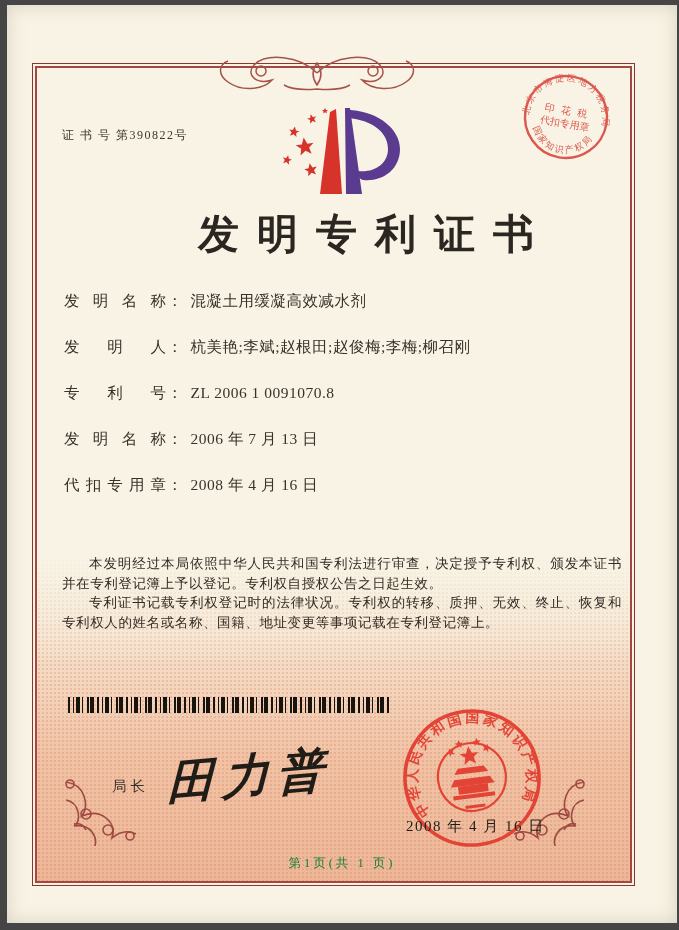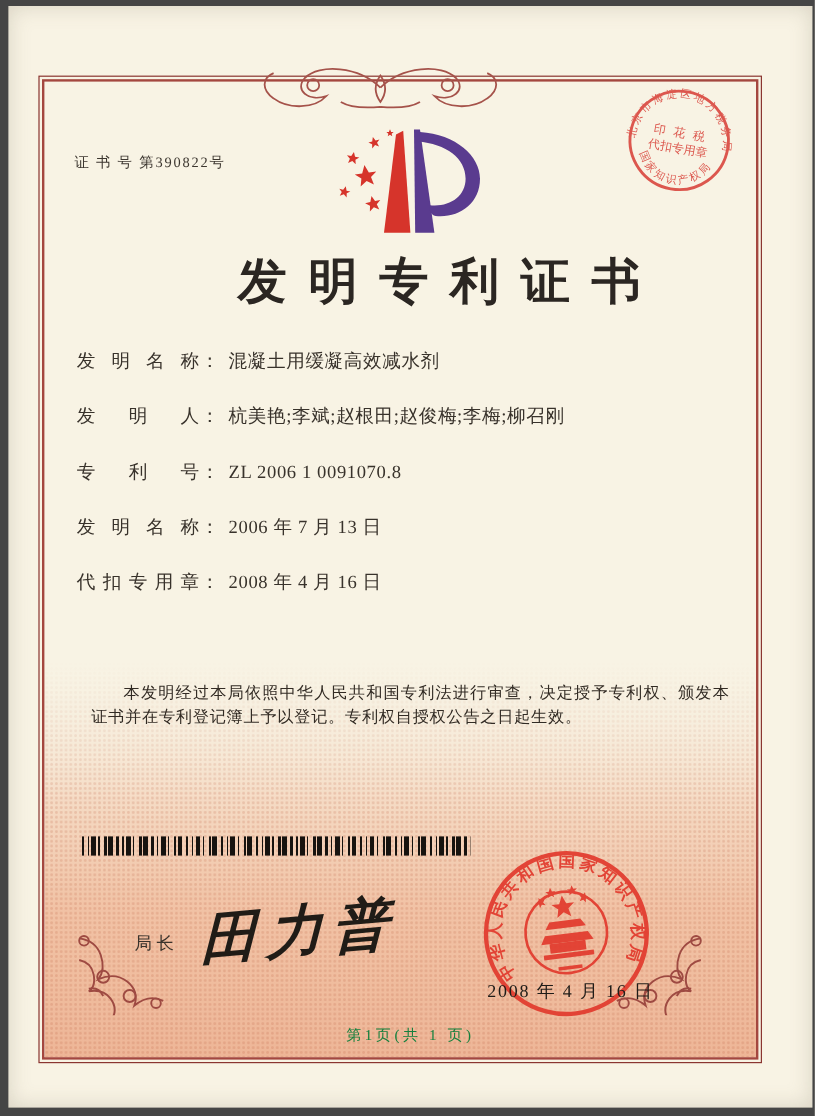--- a/index.html
+++ b/index.html
@@ -47,21 +47,21 @@
   .field-label{
     display:inline-block;width:102px;vertical-align:top;
     text-align:justify;text-align-last:justify;text-justify:inter-character;
   }
   .field-colon{display:inline-block;margin:0 8px 0 1px;}
   .field-value{letter-spacing:.5px;}
   .body-text{
     position:absolute;left:55px;top:549px;width:560px;
     font-size:13.5px;line-height:19.5px;color:#322b24;text-align:justify;
   }
-  .body-text p{margin:14px;text-indent:2em;letter-spacing:.6px;}
+  .body-text p{margin:0;text-indent:2em;letter-spacing:.6px;}
   .barcode{
     position:absolute;left:61px;top:692px;width:324px;height:16px;
     background:repeating-linear-gradient(90deg,
       #17130f 0 2px, transparent 2px 5px,
       #17130f 5px 6px, transparent 6px 8px,
       #17130f 8px 12px, transparent 12px 14px,
       #17130f 14px 15px, transparent 15px 19px,
       #17130f 19px 21px, transparent 21px 22px,
       #17130f 22px 26px, transparent 26px 29px);
   }
@@ -184,20 +184,21 @@
     <div class="field-row">
       <span class="field-label">发明名称</span><span class="field-colon">：</span><span class="field-value">2006 年 7 月 13 日</span>
     </div>
     <div class="field-row">
       <span class="field-label">代扣专用章</span><span class="field-colon">：</span><span class="field-value">2008 年 4 月 16 日</span>
     </div>
   </div>
 
   <div class="body-text">
     <p>本发明经过本局依照中华人民共和国专利法进行审查，决定授予专利权、颁发本证书并在专利登记簿上予以登记。专利权自授权公告之日起生效。</p>
+    <p>专利证书记载专利权登记时的法律状况。专利权的转移、质押、无效、终止、恢复和专利权人的姓名或名称、国籍、地址变更等事项记载在专利登记簿上。</p>
   </div>
 
   <div class="barcode"></div>
 
   <div class="sig-label">局长</div>
   <div class="sig-name">田力普</div>
 
   <svg class="office-seal" viewBox="0 0 162 162">
     <defs>
       <path id="sealArc" d="M42,119 A55,55 0 1 1 120,119"></path>

